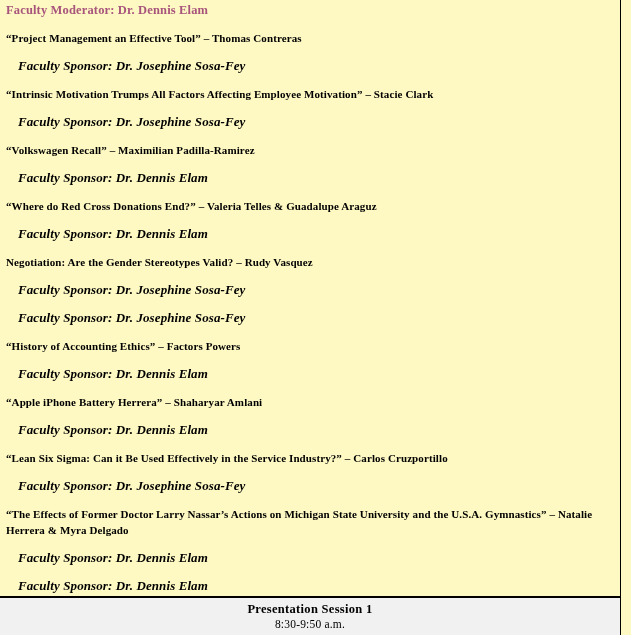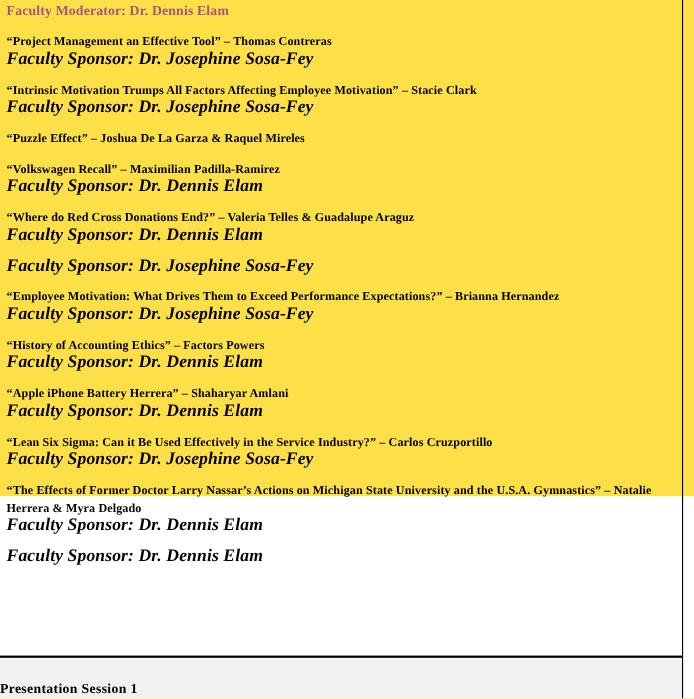--- a/index.html
+++ b/index.html
@@ -11,23 +11,23 @@
     width: 631px;
     height: 635px;
     background: #ffffff;
     font-family: "Liberation Serif", "DejaVu Serif", serif;
     overflow: hidden;
   }
 
   #page {
     position: relative;
     width: 631px;
-    height: 451px;
+    height: 635px;
     box-sizing: border-box;
-    background: #fde047;
+    background: #fef9c3;
   }
 
   
   #right-rule {
     position: absolute;
     top: 0;
     left: 620px;
     width: 1px;
     height: 635px;
     background: #000000;
@@ -60,39 +60,39 @@
     font-size: 11px;
     line-height: 16px;
     color: #000000;
     letter-spacing: 0.1px;
     margin: 0;
   }
 
   .entry-sponsor {
     font-style: italic;
     font-weight: bold;
-    font-size: 16px;
+    font-size: 13px;
     line-height: 16px;
     color: #000000;
     letter-spacing: 0.1px;
-    margin: 0;
+    margin: 12px;
   }
 
   
   #footer {
     position: absolute;
     left: 0;
     top: 596px;
     width: 620px;
     height: 39px;
     box-sizing: border-box;
     background: #f1f1f1;
     border-top: 2px solid #000000;
-    text-align: left;
-    padding-top: 20px;
+    text-align: center;
+    padding-top: 3px;
   }
 
   .footer-line1 {
     font-weight: bold;
     font-size: 12.5px;
     line-height: 16px;
     letter-spacing: 0.3px;
     color: #000000;
   }
 
@@ -119,39 +119,38 @@
       <p class="entry-title">“Project Management an Effective Tool” – Thomas Contreras</p>
       <p class="entry-sponsor">Faculty Sponsor: Dr. Josephine Sosa-Fey</p>
     </div>
 
     <div class="entry">
       <p class="entry-title">“Intrinsic Motivation Trumps All Factors Affecting Employee Motivation” – Stacie Clark</p>
       <p class="entry-sponsor">Faculty Sponsor: Dr. Josephine Sosa-Fey</p>
     </div>
 
     <div class="entry">
-      <p class="entry-title">“Puzzle Effect” – Joshua De La Garza &amp; Raquel Mireles</p>
     </div>
 
     <div class="entry">
       <p class="entry-title">“Volkswagen Recall” – Maximilian Padilla-Ramirez</p>
       <p class="entry-sponsor">Faculty Sponsor: Dr. Dennis Elam</p>
     </div>
 
     <div class="entry">
       <p class="entry-title">“Where do Red Cross Donations End?” – Valeria Telles &amp; Guadalupe Araguz</p>
       <p class="entry-sponsor">Faculty Sponsor: Dr. Dennis Elam</p>
     </div>
 
     <div class="entry">
+      <p class="entry-title">Negotiation: Are the Gender Stereotypes Valid? – Rudy Vasquez</p>
       <p class="entry-sponsor">Faculty Sponsor: Dr. Josephine Sosa-Fey</p>
     </div>
 
     <div class="entry">
-      <p class="entry-title">“Employee Motivation: What Drives Them to Exceed Performance Expectations?” – Brianna Hernandez</p>
       <p class="entry-sponsor">Faculty Sponsor: Dr. Josephine Sosa-Fey</p>
     </div>
 
     <div class="entry">
       <p class="entry-title">“History of Accounting Ethics” – Factors Powers</p>
       <p class="entry-sponsor">Faculty Sponsor: Dr. Dennis Elam</p>
     </div>
 
     <div class="entry">
       <p class="entry-title">“Apple iPhone Battery Herrera” – Shaharyar Amlani</p>

